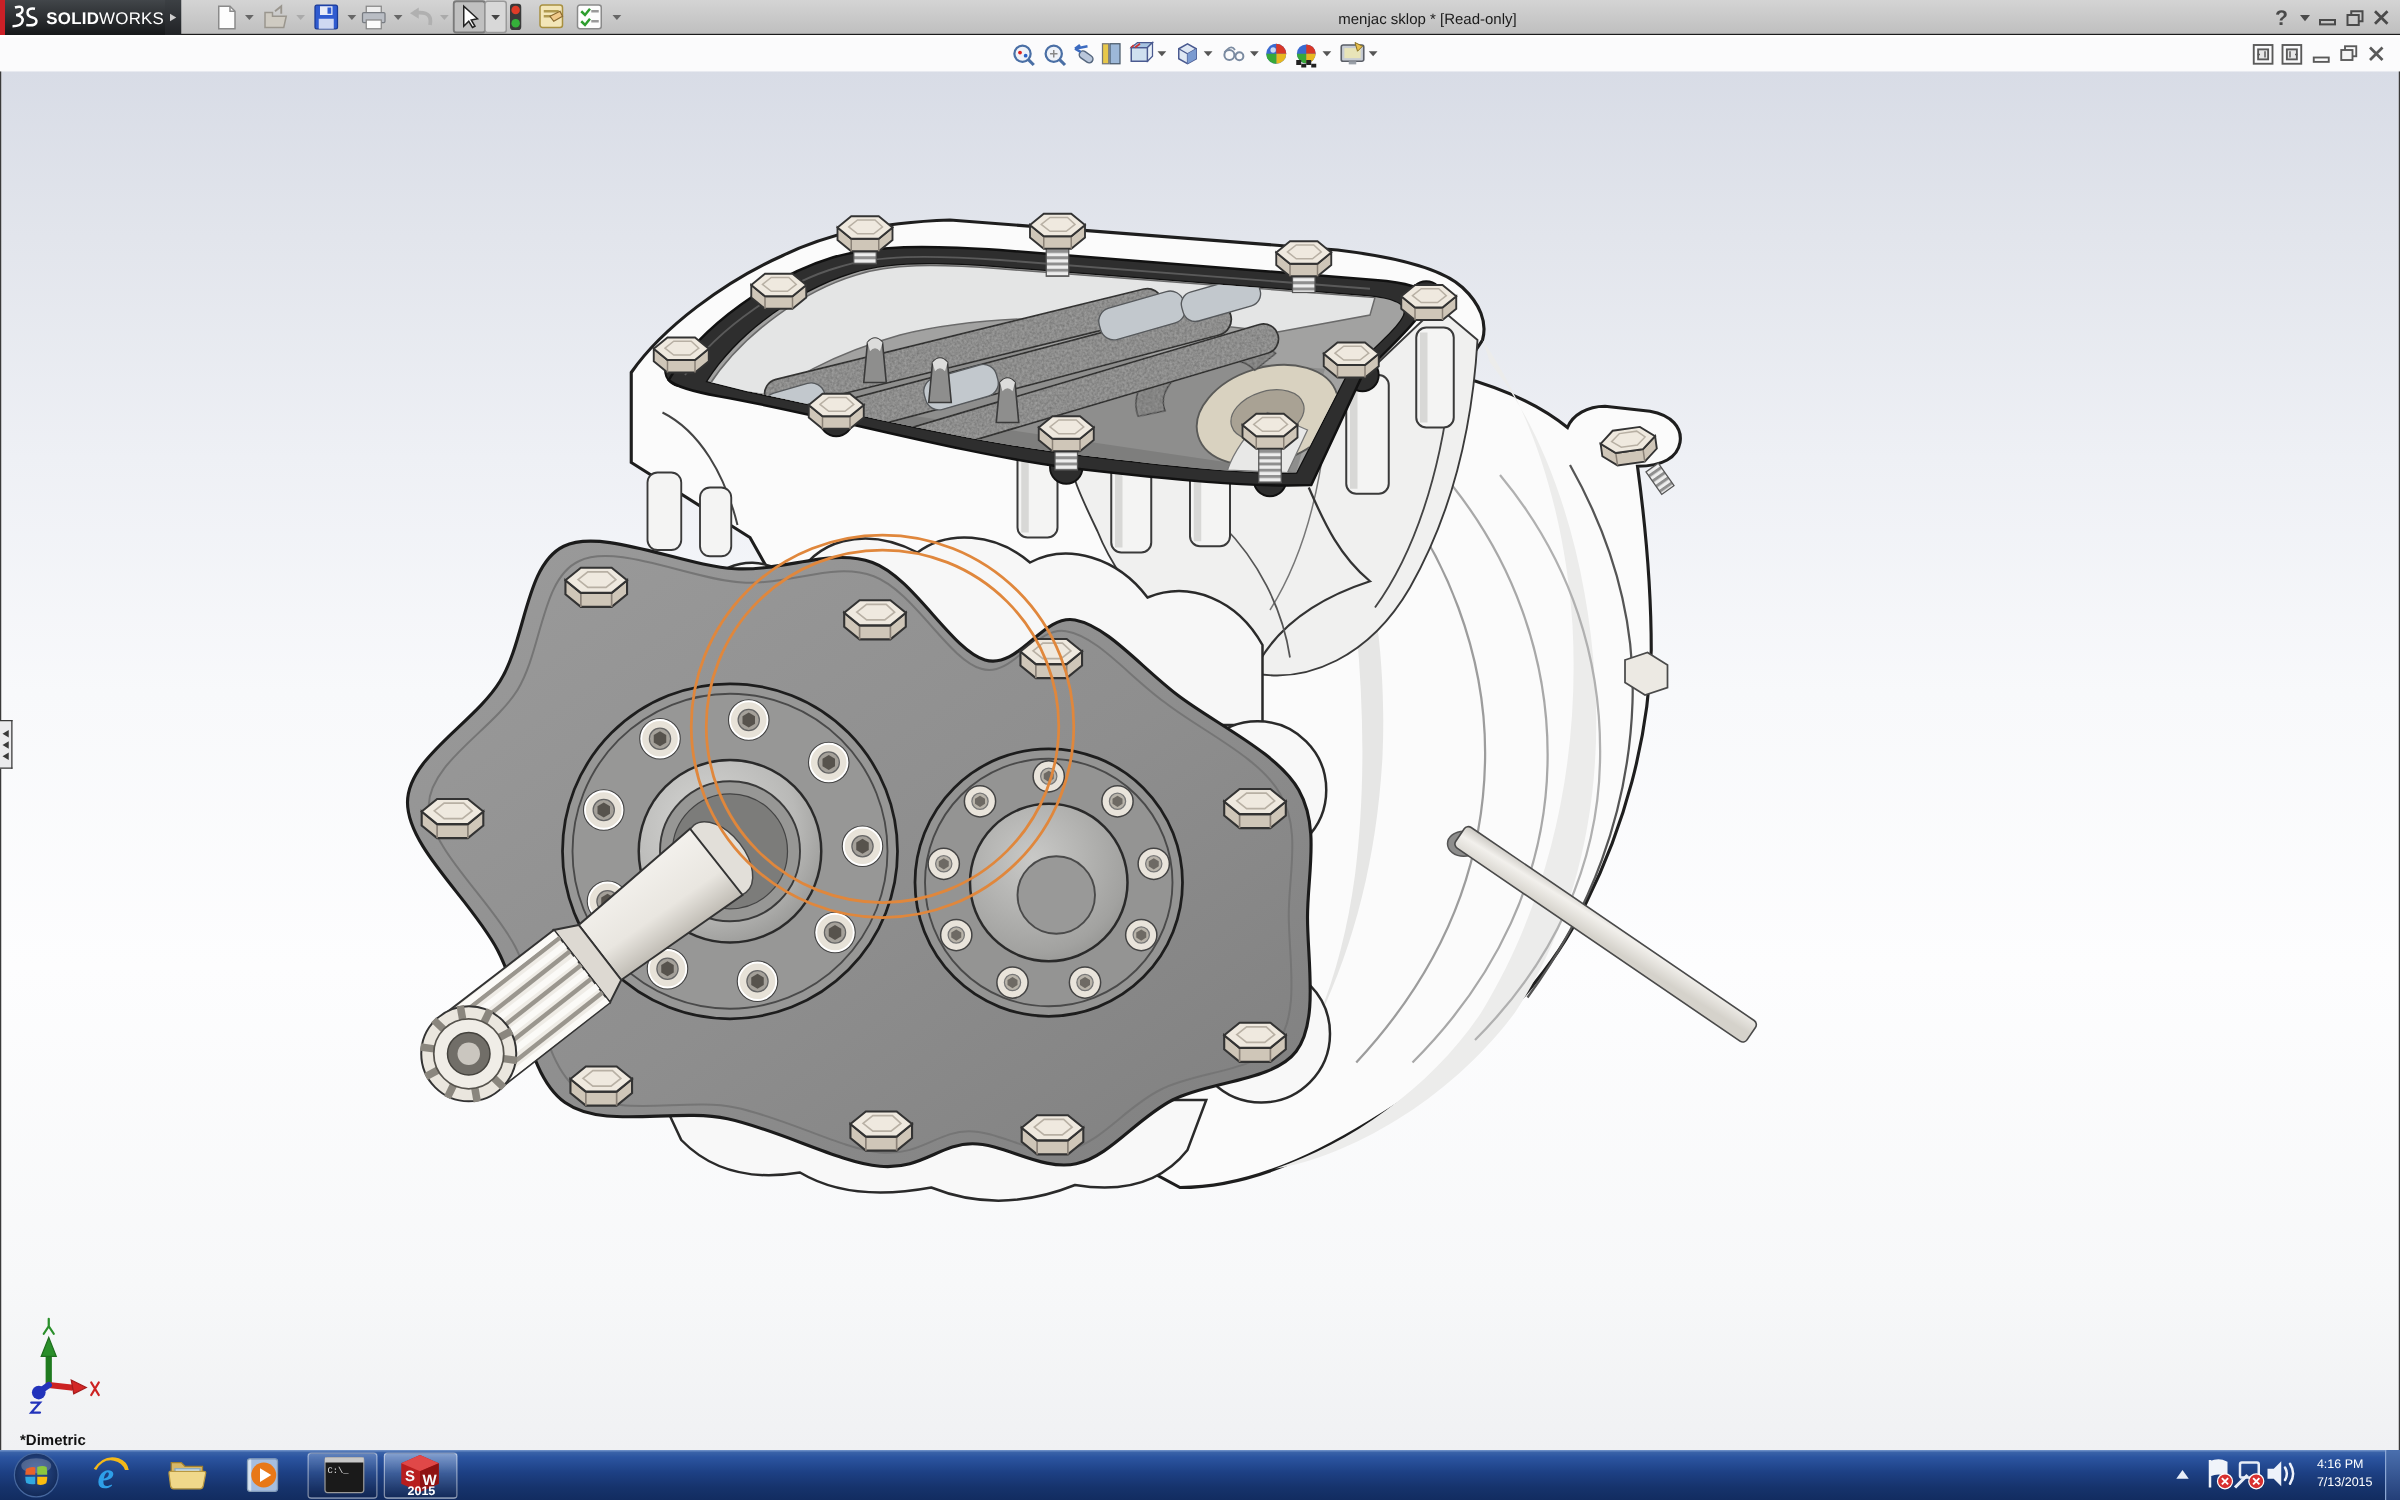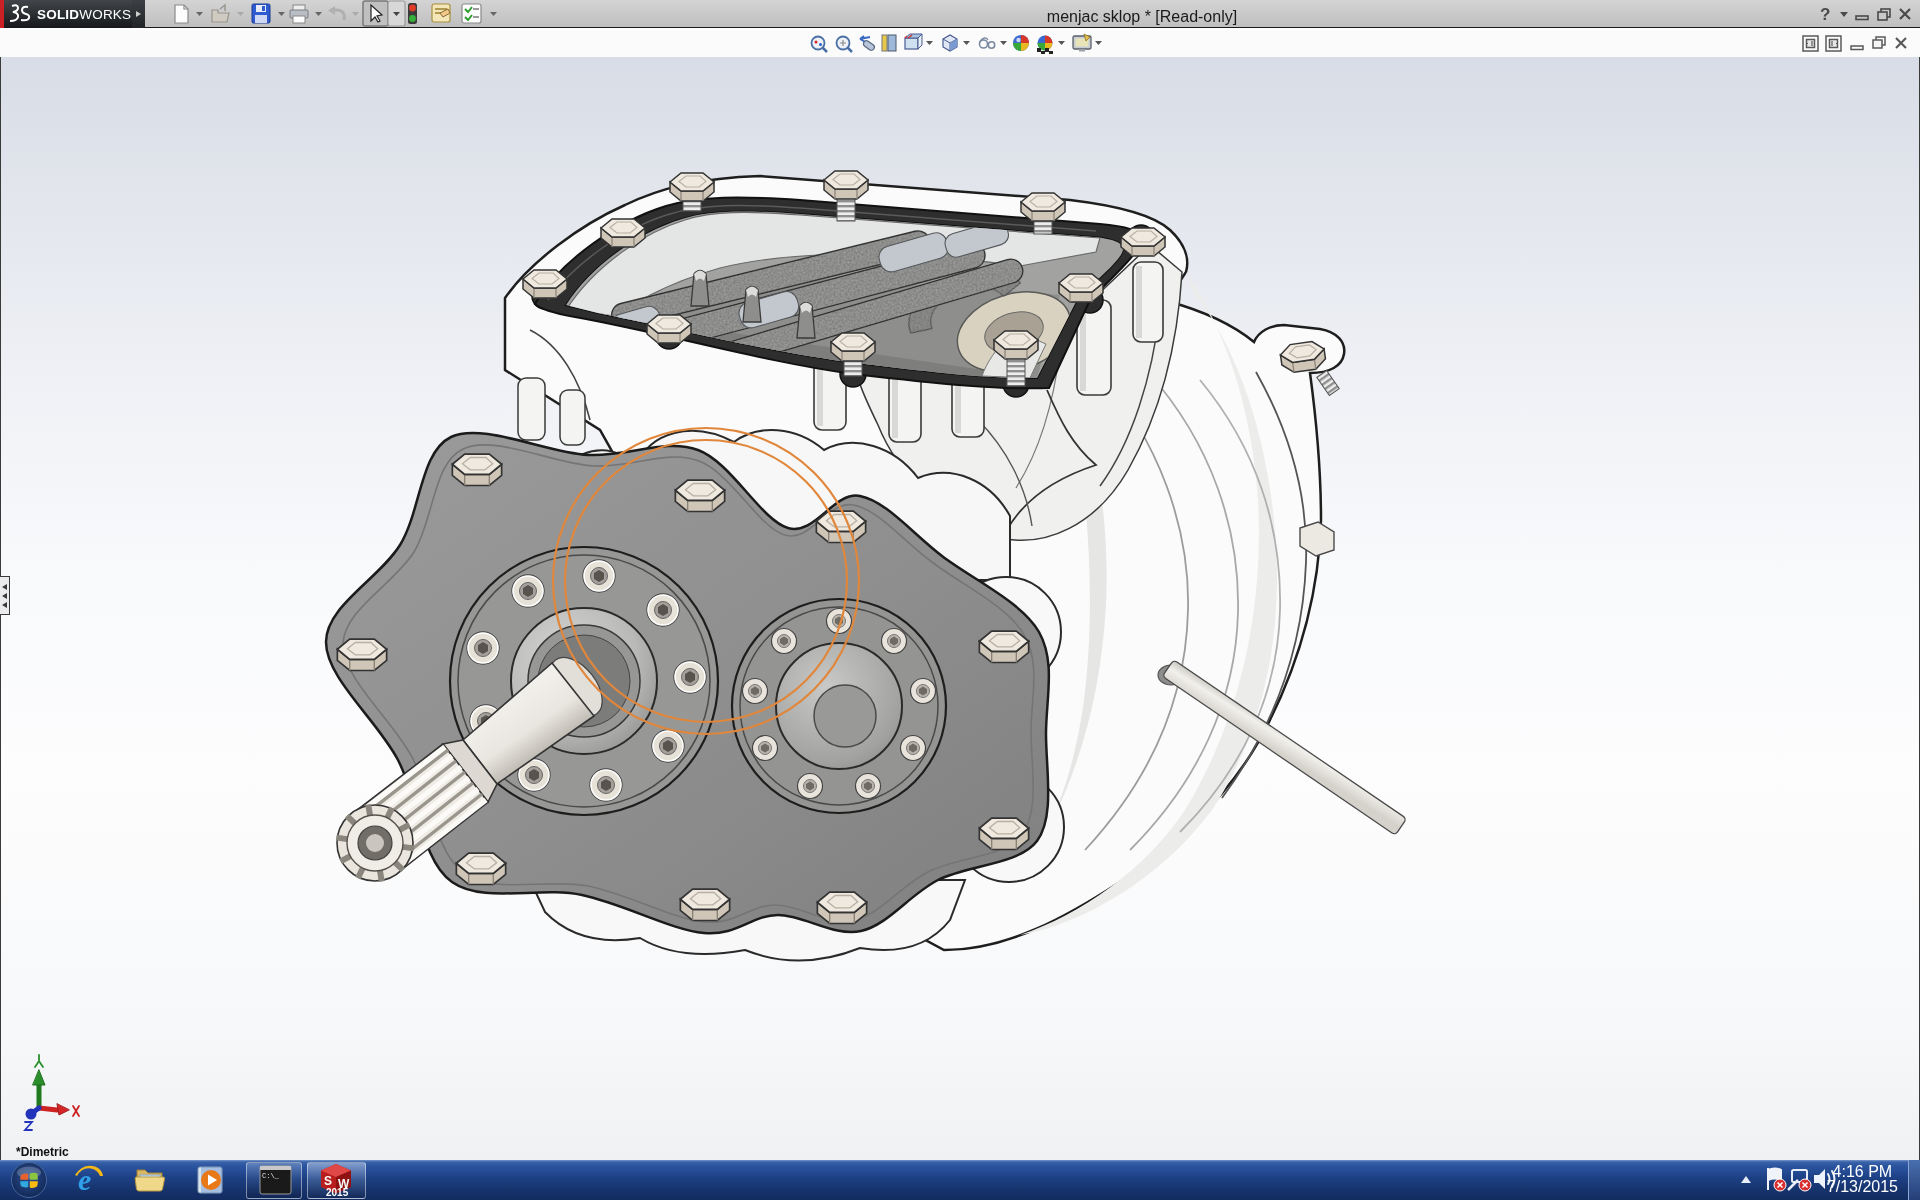--- a/index.html
+++ b/index.html
@@ -4,36 +4,36 @@
 html,body { width:1920px; height:1200px; overflow:hidden; background:#fff;
   font-family:"Liberation Sans", sans-serif; }
 #titlebar { position:absolute; left:0; top:0; width:1920px; height:28px;
   background:linear-gradient(#d4d4d4,#bfbfbf); border-bottom:1.5px solid #1a1a1a; }
 #redstrip { position:absolute; left:0; top:0; width:4px; height:28px; background:#cc2027; }
 #swlogo { position:absolute; left:4px; top:0; width:128px; height:28px;
   background:linear-gradient(#42464a,#16181a); color:#fff; }
 #swlogo span { position:absolute; left:33px; top:7px; font-size:13.5px; font-weight:bold; letter-spacing:0.2px; white-space:nowrap; }
 #swarr { position:absolute; left:132px; top:0; width:13px; height:28px; background:linear-gradient(#3c4044,#212326); }
 #swarr:after { content:""; position:absolute; left:4px; top:11px; border-left:5px solid #cfcfcf; border-top:3.5px solid transparent; border-bottom:3.5px solid transparent; }
-#title { position:absolute; top:8px; left:1000px; width:284px; text-align:center; font-size:16px; color:#1a1a1a; }
+#title { position:absolute; top:8px; left:1000px; width:284px; text-align:center; font-size:12px; color:#1a1a1a; }
 #row2 { position:absolute; left:0; top:29.5px; width:1920px; height:27.5px; background:#fbfbfc; }
 #viewport { position:absolute; left:0; top:57px; width:1920px; height:1103px;
   background:linear-gradient(180deg,#d8dce6 0%,#e2e5ec 12%,#eef0f5 28%,#f8f9fb 45%,#fdfdfe 65%,#f7f8f9 88%,#f0f1f3 100%);
   border-left:1.5px solid #3a3a3a; border-right:1.5px solid #3a3a3a; }
 #lefttab { position:absolute; left:0; top:576px; width:10px; height:39px; background:#ebebed;
   border:1.5px solid #3a3a3a; border-left:none; }
 .ltar { position:absolute; left:2px; width:0; height:0; border-right:5px solid #3a3a3a; border-top:3.5px solid transparent; border-bottom:3.5px solid transparent; }
 #dimetric { position:absolute; left:16px; top:1145px; font-size:12px; font-weight:bold; color:#111; }
 #model { position:absolute; left:0; top:0; width:1920px; height:1200px; }
 #taskbar { position:absolute; left:0; top:1160px; width:1920px; height:40px;
   background:linear-gradient(180deg,#7697cc 0,#3962a8 2px,#2b54a0 6px,#1d4084 45%,#16336c 75%,#122c60 100%); }
 .tbtn { position:absolute; top:1.5px; height:37px; border-radius:3px;
   border:1px solid rgba(255,255,255,0.45);
   background:linear-gradient(180deg,rgba(255,255,255,0.25),rgba(255,255,255,0.08) 45%,rgba(0,0,30,0.12)); }
-#clock { position:absolute; right:22px; top:4px; text-align:center; font-size:16px; color:#fff; line-height:15px; }
+#clock { position:absolute; right:22px; top:4px; text-align:left; font-size:10px; color:#fff; line-height:15px; }
 #showdesk { position:absolute; right:0; top:1160px; width:12px; height:40px;
   background:linear-gradient(180deg,#4a6fae,#243f78); border-left:1.5px solid #8ba6d4; }
 </style></head><body>
 <div id="viewport"></div>
 <svg id="model" viewBox="0 0 1920 1200">
 <defs>
 <linearGradient id="flg" x1="0" y1="0" x2="1" y2="1">
  <stop offset="0" stop-color="#9b9b9b"></stop>
         <stop offset="0.55" stop-color="#8e8e8e"></stop>
         <stop offset="1" stop-color="#7f7f7f"></stop>

